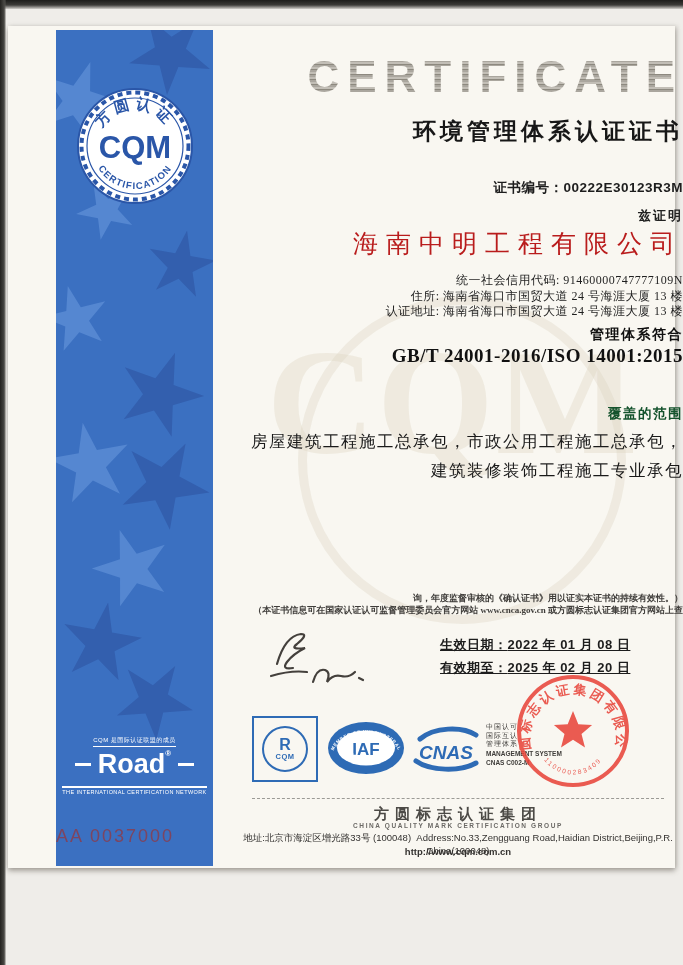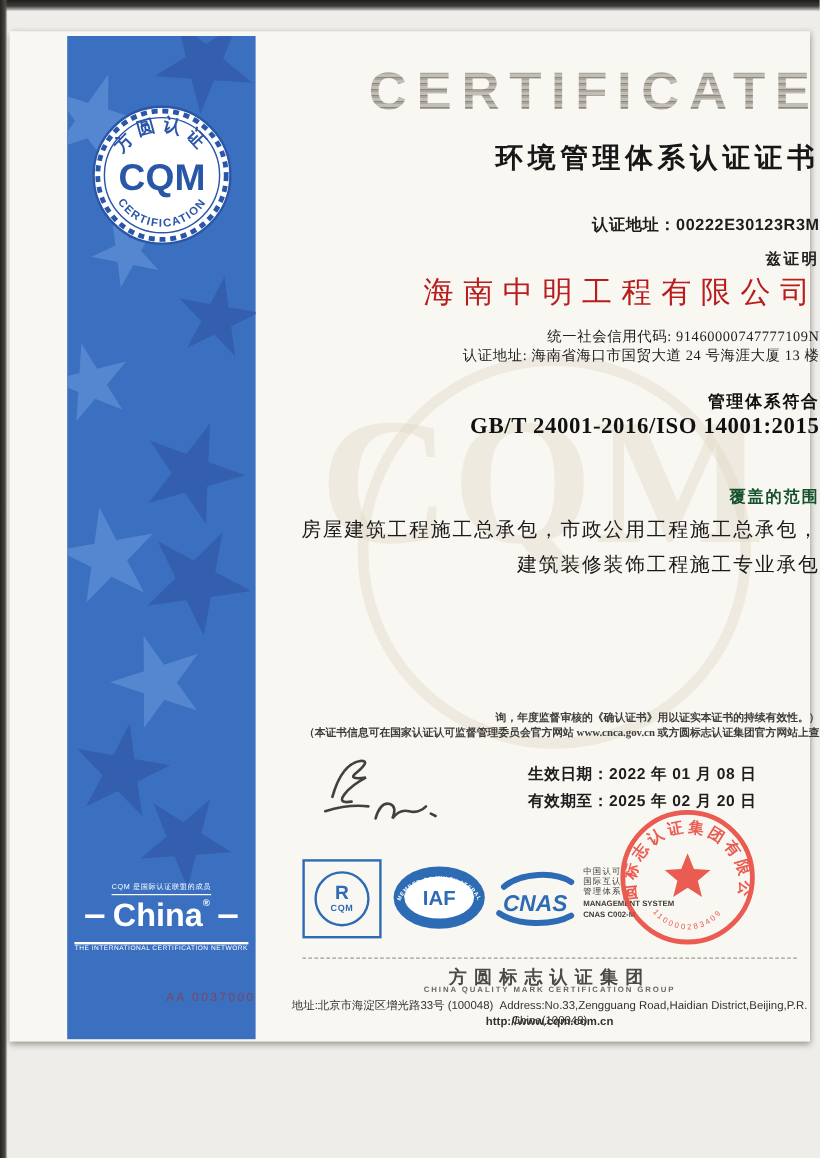--- a/index.html
+++ b/index.html
@@ -19,42 +19,42 @@
   
   #cqm-logo{left:19px;top:56px;width:120px;height:120px;}
   
   #iqnet{left:0;top:698px;width:157px;text-align:center;color:#fff;}
   #iqnet .member{font-size:6px;letter-spacing:.5px;display:inline-block;border-bottom:1px solid #fff;padding-bottom:1px;}
   #iqnet .row{display:flex;align-items:center;justify-content:center;gap:7px;margin-top:2px;}
   #iqnet .dash{width:16px;height:3px;background:#fff;}
   #iqnet .name{font-size:27px;font-weight:bold;letter-spacing:0;}
   #iqnet .reg{font-size:8px;vertical-align:top;}
   #iqnet .tag{font-size:5.5px;letter-spacing:.4px;display:inline-block;border-top:2px solid #fff;padding-top:1px;margin-top:1px;}
-  #serial{left:0;top:796px;width:157px;text-align:right;color:#7d4560;font-size:10px;letter-spacing:2px;}
+  #serial{left:0;top:796px;width:157px;text-align:left;color:#7d4560;font-size:18px;letter-spacing:2px;}
   
   #ghost-ring{left:290px;top:270px;width:310px;height:310px;border:9px solid rgba(216,206,184,.30);border-radius:50%;}
   #ghost-cqm{left:205px;top:290px;width:480px;text-align:center;font-size:150px;font-weight:bold;
     color:rgba(219,209,188,.33);letter-spacing:2px;font-family:"Liberation Serif",serif;}
   
   .c{left:215px;width:460px;text-align:right;}
   #watermark-top{top:26px;font-size:44px;font-weight:bold;letter-spacing:8px;
     background:repeating-linear-gradient(180deg,#c2beb6 0 2px,#8d897f 2px 3px,#aaa69e 3px 5px);
     -webkit-background-clip:text;background-clip:text;color:transparent;}
   #title{top:90px;font-size:23px;font-weight:bold;letter-spacing:4px;color:#171717;}
   #certno{top:153px;font-size:13.5px;font-weight:600;color:#1d1d1d;letter-spacing:.5px;}
   #certify{top:181px;font-size:13px;font-weight:700;color:#222;letter-spacing:2px;}
   #company{top:201px;font-size:25px;letter-spacing:8px;color:#b91c1c;font-family:"Liberation Serif",serif;}
   #companyinfo{top:247px;font-size:12px;line-height:15.5px;color:#1f1f1f;font-family:"Liberation Serif",serif;letter-spacing:.5px;}
   #conform{top:300px;font-size:14px;font-weight:bold;letter-spacing:1.5px;color:#111;}
   #standard{top:319px;font-size:19px;font-weight:bold;color:#111;font-family:"Liberation Serif",serif;letter-spacing:.5px;}
   #scopehead{top:379px;font-size:13.5px;font-weight:bold;letter-spacing:1.5px;color:#14532d;}
   #scope{top:401px;font-size:16.5px;line-height:29px;letter-spacing:1.5px;color:#1a1a1a;font-family:"Liberation Serif",serif;}
   #disclaimer{top:566px;font-size:9px;line-height:12px;color:#3f3d3a;font-family:"Liberation Serif",serif;font-weight:600;}
   #signature{left:255px;top:598px;width:120px;height:82px;}
-  #dates{left:432px;top:607px;width:235px;font-size:13px;font-weight:600;color:#1d1d1d;line-height:23px;text-align:left;letter-spacing:.5px;}
+  #dates{left:432px;top:607px;width:235px;font-size:13px;font-weight:600;color:#1d1d1d;line-height:23px;text-align:left;letter-spacing:.5px;text-decoration:underline;}
   
   #rcqm{left:244px;top:690px;width:62px;height:62px;border:2.5px solid #2e6bb5;display:flex;align-items:center;justify-content:center;}
   #rcqm .circ{width:42px;height:42px;border:2px solid #2e6bb5;border-radius:50%;display:flex;flex-direction:column;align-items:center;justify-content:center;color:#2e6bb5;}
   #rcqm .r{font-size:16px;font-weight:bold;line-height:14px;}
   #rcqm .cqm{font-size:7.5px;font-weight:bold;letter-spacing:.5px;}
   #iaf{left:318px;top:694px;width:80px;height:56px;}
   #cnas{left:402px;top:700px;width:72px;height:46px;}
   #accr{left:478px;top:697px;width:90px;text-align:left;color:#3f3d3a;}
   #accr .zh{font-size:7px;line-height:8.5px;letter-spacing:1px;}
   #accr .en{font-size:6.5px;font-weight:bold;line-height:8px;margin-top:1px;}
@@ -100,40 +100,41 @@
       <text x="60" y="72" font-size="31" font-weight="bold" fill="#2a56a8" text-anchor="middle" font-family="Liberation Sans, sans-serif">CQM</text>
       <text font-size="9.5" font-weight="bold" fill="#2a56a8" letter-spacing="1.2" text-anchor="middle">
         <textPath href="#cqmArcBot" startOffset="50%">CERTIFICATION</textPath>
       </text>
     </svg>
 
     <div class="abs" id="iqnet">
       <div class="member">CQM 是国际认证联盟的成员</div>
       <div class="row">
         <div class="dash"></div>
-        <div class="name"><span>China</span><span class="reg">®</span></div>
+        <div class="name"><span>Road</span><span class="reg">®</span></div>
         <div class="dash"></div>
       </div>
       <div class="tag">THE INTERNATIONAL CERTIFICATION NETWORK</div>
     </div>
 
     <div class="abs" id="serial">AA 0037000</div>
   </div>
 
   <div class="abs" id="ghost-ring"></div>
   <div class="abs" id="ghost-cqm">CQM</div>
 
   <div class="abs c" id="watermark-top">CERTIFICATE</div>
   <div class="abs c" id="title">环境管理体系认证证书</div>
-  <div class="abs c" id="certno"><span>认证地址：</span><span>00222E30123R3M</span></div>
+  <div class="abs c" id="certno"><span>证书编号：</span><span>00222E30123R3M</span></div>
   <div class="abs c" id="certify">兹证明</div>
 
   <div class="abs c" id="company">海南中明工程有限公司</div>
   <div class="abs c" id="companyinfo">
     <div>统一社会信用代码: 91460000747777109N</div>
+    <div>住所: 海南省海口市国贸大道 24 号海涯大厦 13 楼</div>
     <div>认证地址: 海南省海口市国贸大道 24 号海涯大厦 13 楼</div>
   </div>
 
   <div class="abs c" id="conform">管理体系符合</div>
   <div class="abs c" id="standard">GB/T 24001-2016/ISO 14001:2015</div>
 
   <div class="abs c" id="scopehead">覆盖的范围</div>
   <div class="abs c" id="scope">
     <div>房屋建筑工程施工总承包，市政公用工程施工总承包，</div>
     <div>建筑装修装饰工程施工专业承包</div>

